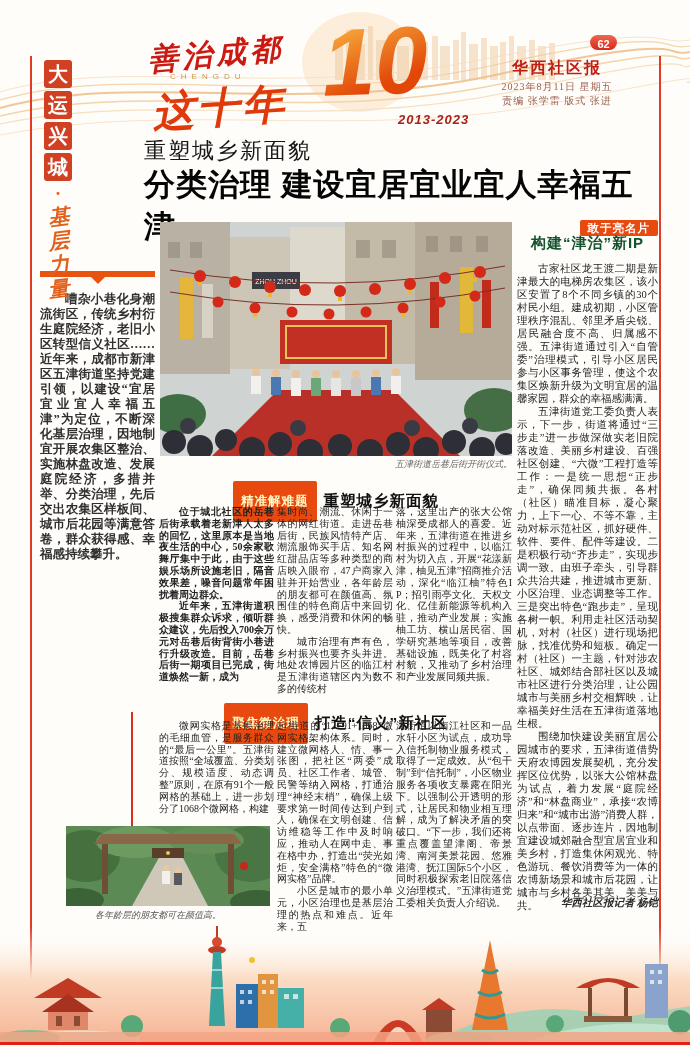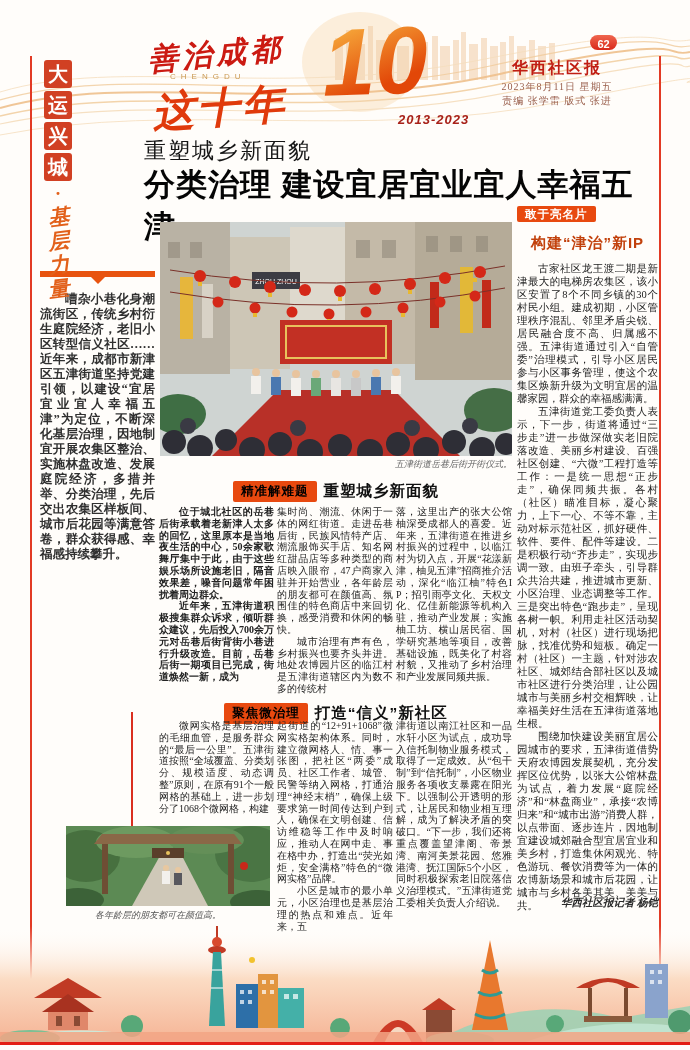--- a/index.html
+++ b/index.html
@@ -51,36 +51,36 @@
   .caption2{position:absolute;left:40px;top:909px;width:236px;font-size:9px;font-style:italic;color:#555;text-align:center;}
   
   .intro-bar{position:absolute;left:40px;top:271px;width:115px;height:6px;background:#e8530f;}
   .intro-bar::after{content:"";position:absolute;left:50%;top:6px;margin-left:-7px;
                     border:7px solid transparent;border-top:7px solid #e8530f;border-bottom:none;}
   .intro-text{position:absolute;left:40px;top:292px;width:115px;font-size:12.5px;line-height:15px;
               font-weight:600;color:#303030;text-align:justify;word-break:break-all;}
   .intro-text p{margin:0;text-indent:2em;}
   
   .sec-head{position:absolute;left:160px;width:352px;display:flex;align-items:center;justify-content:center;gap:7px;}
-  .sec-label{background:#e8490f;color:#000000;font-weight:700;font-size:12.5px;padding:2px 8px;border-radius:2px;
+  .sec-label{background:#e8490f;color:#fef9c3;font-weight:700;font-size:12.5px;padding:12px 8px;border-radius:2px;
              font-family:"Liberation Sans",sans-serif;letter-spacing:1px;}
   .sec-title{font-weight:900;font-size:15.5px;color:#101010;font-family:"Liberation Sans",sans-serif;letter-spacing:1px;}
   
   .col{position:absolute;font-size:10px;line-height:11.8px;text-align:justify;word-break:break-all;color:#222;}
   .col p{margin:0;text-indent:2em;}
   .col p.cont{text-indent:0;}
   .s1c1{left:159px;top:506px;width:115px;font-weight:bold;} .s1c2{left:277px;top:506px;width:116px;} .s1c3{left:396px;top:506px;width:116px;}
   .s2c1{left:159px;top:720px;width:115px;} .s2c2{left:277px;top:720px;width:116px;} .s2c3{left:396px;top:720px;width:116px;}
   .s2-rule{position:absolute;left:131px;top:712px;width:2px;height:142px;background:#da2f1f;}
   
-  .sb-label{position:absolute;left:517px;top:204px;width:141px;text-align:left;}
+  .sb-label{position:absolute;left:517px;top:218px;width:141px;text-align:right;}
   .sb-label span{background:#e8490f;color:#fff;font-weight:700;font-size:11.5px;padding:2px 8px;border-radius:2px;
              font-family:"Liberation Sans",sans-serif;letter-spacing:1px;}
   .sb-title{position:absolute;left:517px;top:234px;width:141px;text-align:center;font-size:15px;font-weight:900;
-            color:#c2410c;font-family:"Liberation Sans",sans-serif;letter-spacing:1px;}
+            color:#14532d;font-family:"Liberation Sans",sans-serif;letter-spacing:1px;}
   .sb-body{position:absolute;left:517px;top:262px;width:141px;font-size:10.5px;line-height:13px;
            text-align:justify;word-break:break-all;color:#222;}
   .sb-body p{margin:0;text-indent:2em;}
   .byline{position:absolute;left:517px;top:896px;width:141px;text-align:right;font-size:10.5px;font-weight:700;
           font-style:italic;color:#2a2a2a;}
   .footer-art{position:absolute;left:0;top:926px;z-index:2;}
 </style>
 </head>
 <body>
 

